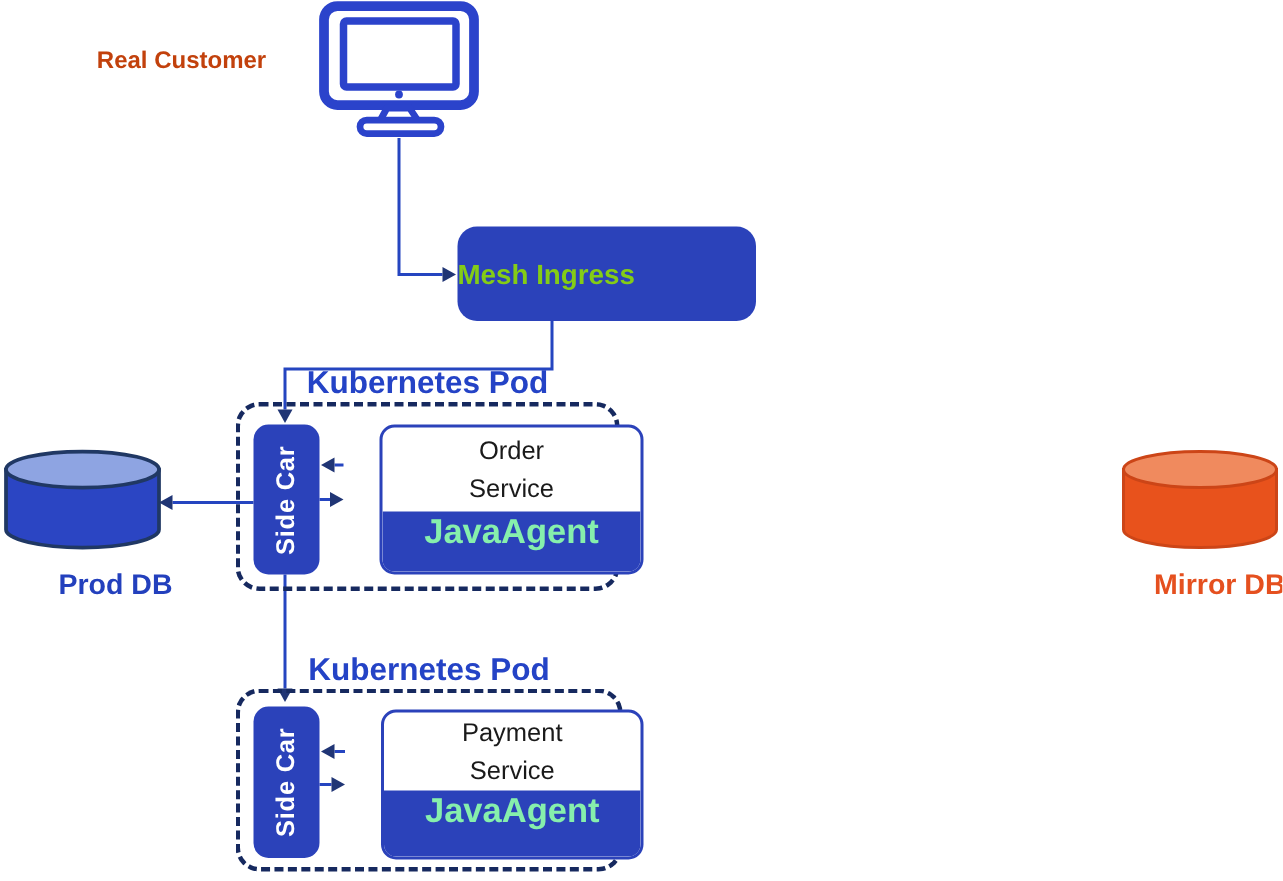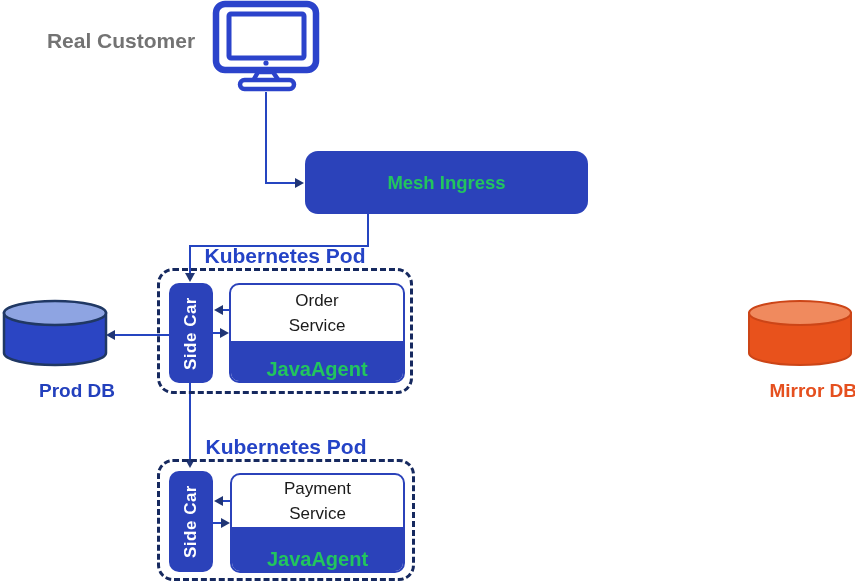--- a/index.html
+++ b/index.html
@@ -5,26 +5,26 @@
   html,body{margin:0;padding:0;background:#ffffff;}
   .canvas{
     position:relative;width:855px;height:587px;background:#ffffff;overflow:hidden;
     font-family:"Liberation Sans", sans-serif;
   }
   .abs{position:absolute;}
   .overlay{position:absolute;left:0;top:0;width:855px;height:587px;pointer-events:none;}
 
   .customer-label{
     left:34px;top:28px;width:174px;text-align:center;
-    color:#737373;font-weight:bold;font-size:21px;line-height:26px;
+    color:#c2410c;font-weight:bold;font-size:16px;line-height:26px;
   }
   .mesh-ingress{
-    left:305px;top:151px;width:283px;height:63px;background:#2b42ba;border-radius:13px;
-    color:#22c55e;font-weight:bold;font-size:18.5px;
-    display:flex;align-items:center;justify-content:center;
+    left:305px;top:151px;width:199px;height:63px;background:#2b42ba;border-radius:13px;
+    color:#84cc16;font-weight:bold;font-size:18.5px;
+    display:flex;align-items:center;
   }
   .pod-label{
     text-align:center;color:#2443c6;font-weight:bold;font-size:21px;height:22px;
   }
   .pod-label-1{left:157px;top:244px;width:256px;}
   .pod-label-2{left:157px;top:435px;width:258px;}
   .pod{
     border:3px dashed #16295f;border-radius:16px;background:transparent;box-sizing:border-box;
   }
   .pod-1{left:157px;top:268px;width:256px;height:126px;}
@@ -34,31 +34,31 @@
     display:flex;align-items:center;justify-content:center;
   }
   .sidecar-1{left:169px;top:283px;width:44px;height:100px;}
   .sidecar-2{left:169px;top:471px;width:44px;height:101px;}
   .sidecar .vtext{
     writing-mode:vertical-rl;transform:rotate(180deg);
     font-weight:bold;font-size:17px;letter-spacing:0.5px;white-space:nowrap;
   }
   .service-box{
     background:#ffffff;border:2.5px solid #2b42ba;border-radius:10px;box-sizing:border-box;
-    display:flex;flex-direction:column;overflow:hidden;
+    display:flex;flex-direction:column;overflow:hidden;margin-left:24px;
   }
   .service-1{left:229px;top:283px;width:176px;height:100px;}
   .service-2{left:230px;top:473px;width:175px;height:100px;}
   .service-name{
     flex:1;display:flex;flex-direction:column;align-items:center;justify-content:center;
     color:#1a1a1a;font-size:17px;line-height:25px;
   }
   .agent-bar{
-    height:40px;background:#2b42ba;color:#22c55e;font-weight:bold;font-size:20px;
-    display:flex;align-items:flex-end;justify-content:center;
+    height:40px;background:#2b42ba;color:#86efac;font-weight:bold;font-size:23px;
+    display:flex;align-items:flex-start;justify-content:center;
   }
   .service-2 .agent-bar{height:44px;}
   .db-label{
     text-align:right;font-weight:bold;font-size:19px;height:24px;
   }
   .db-label-prod{left:0px;top:380px;width:115px;color:#2340bd;}
   .db-label-mirror{left:742px;top:380px;width:115px;color:#e5501f;}
 </style>
 </head>
 <body>

